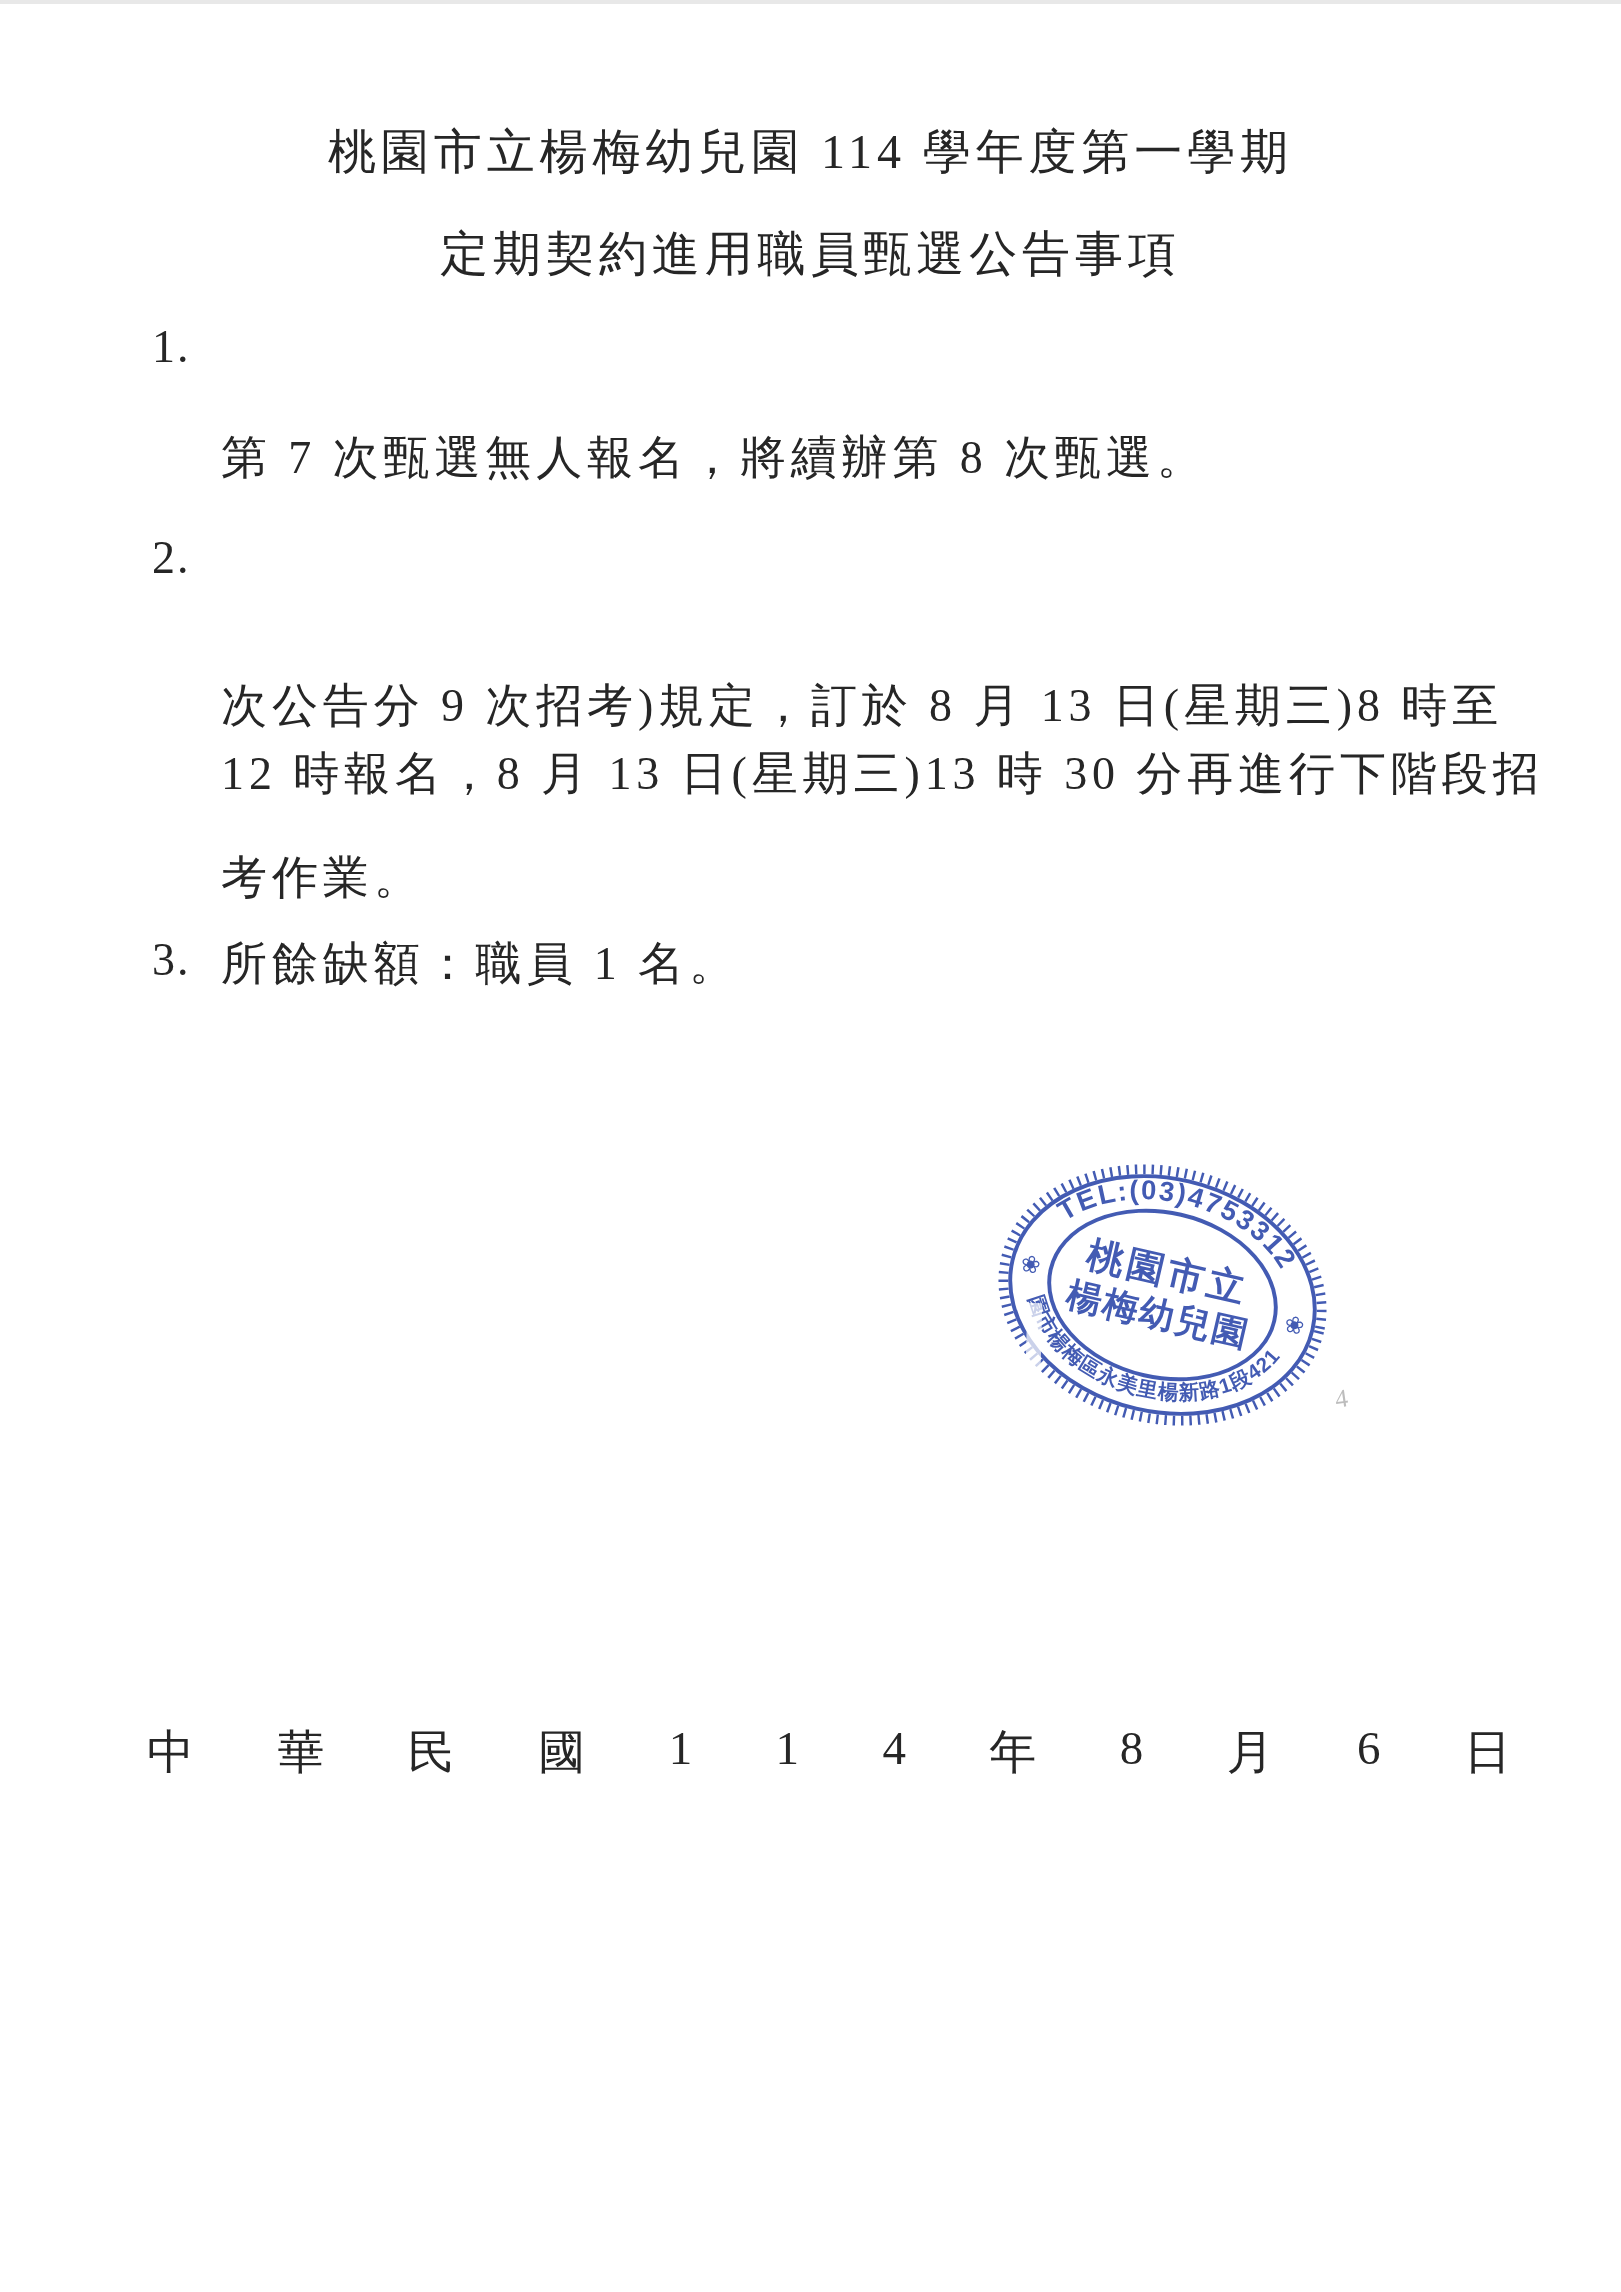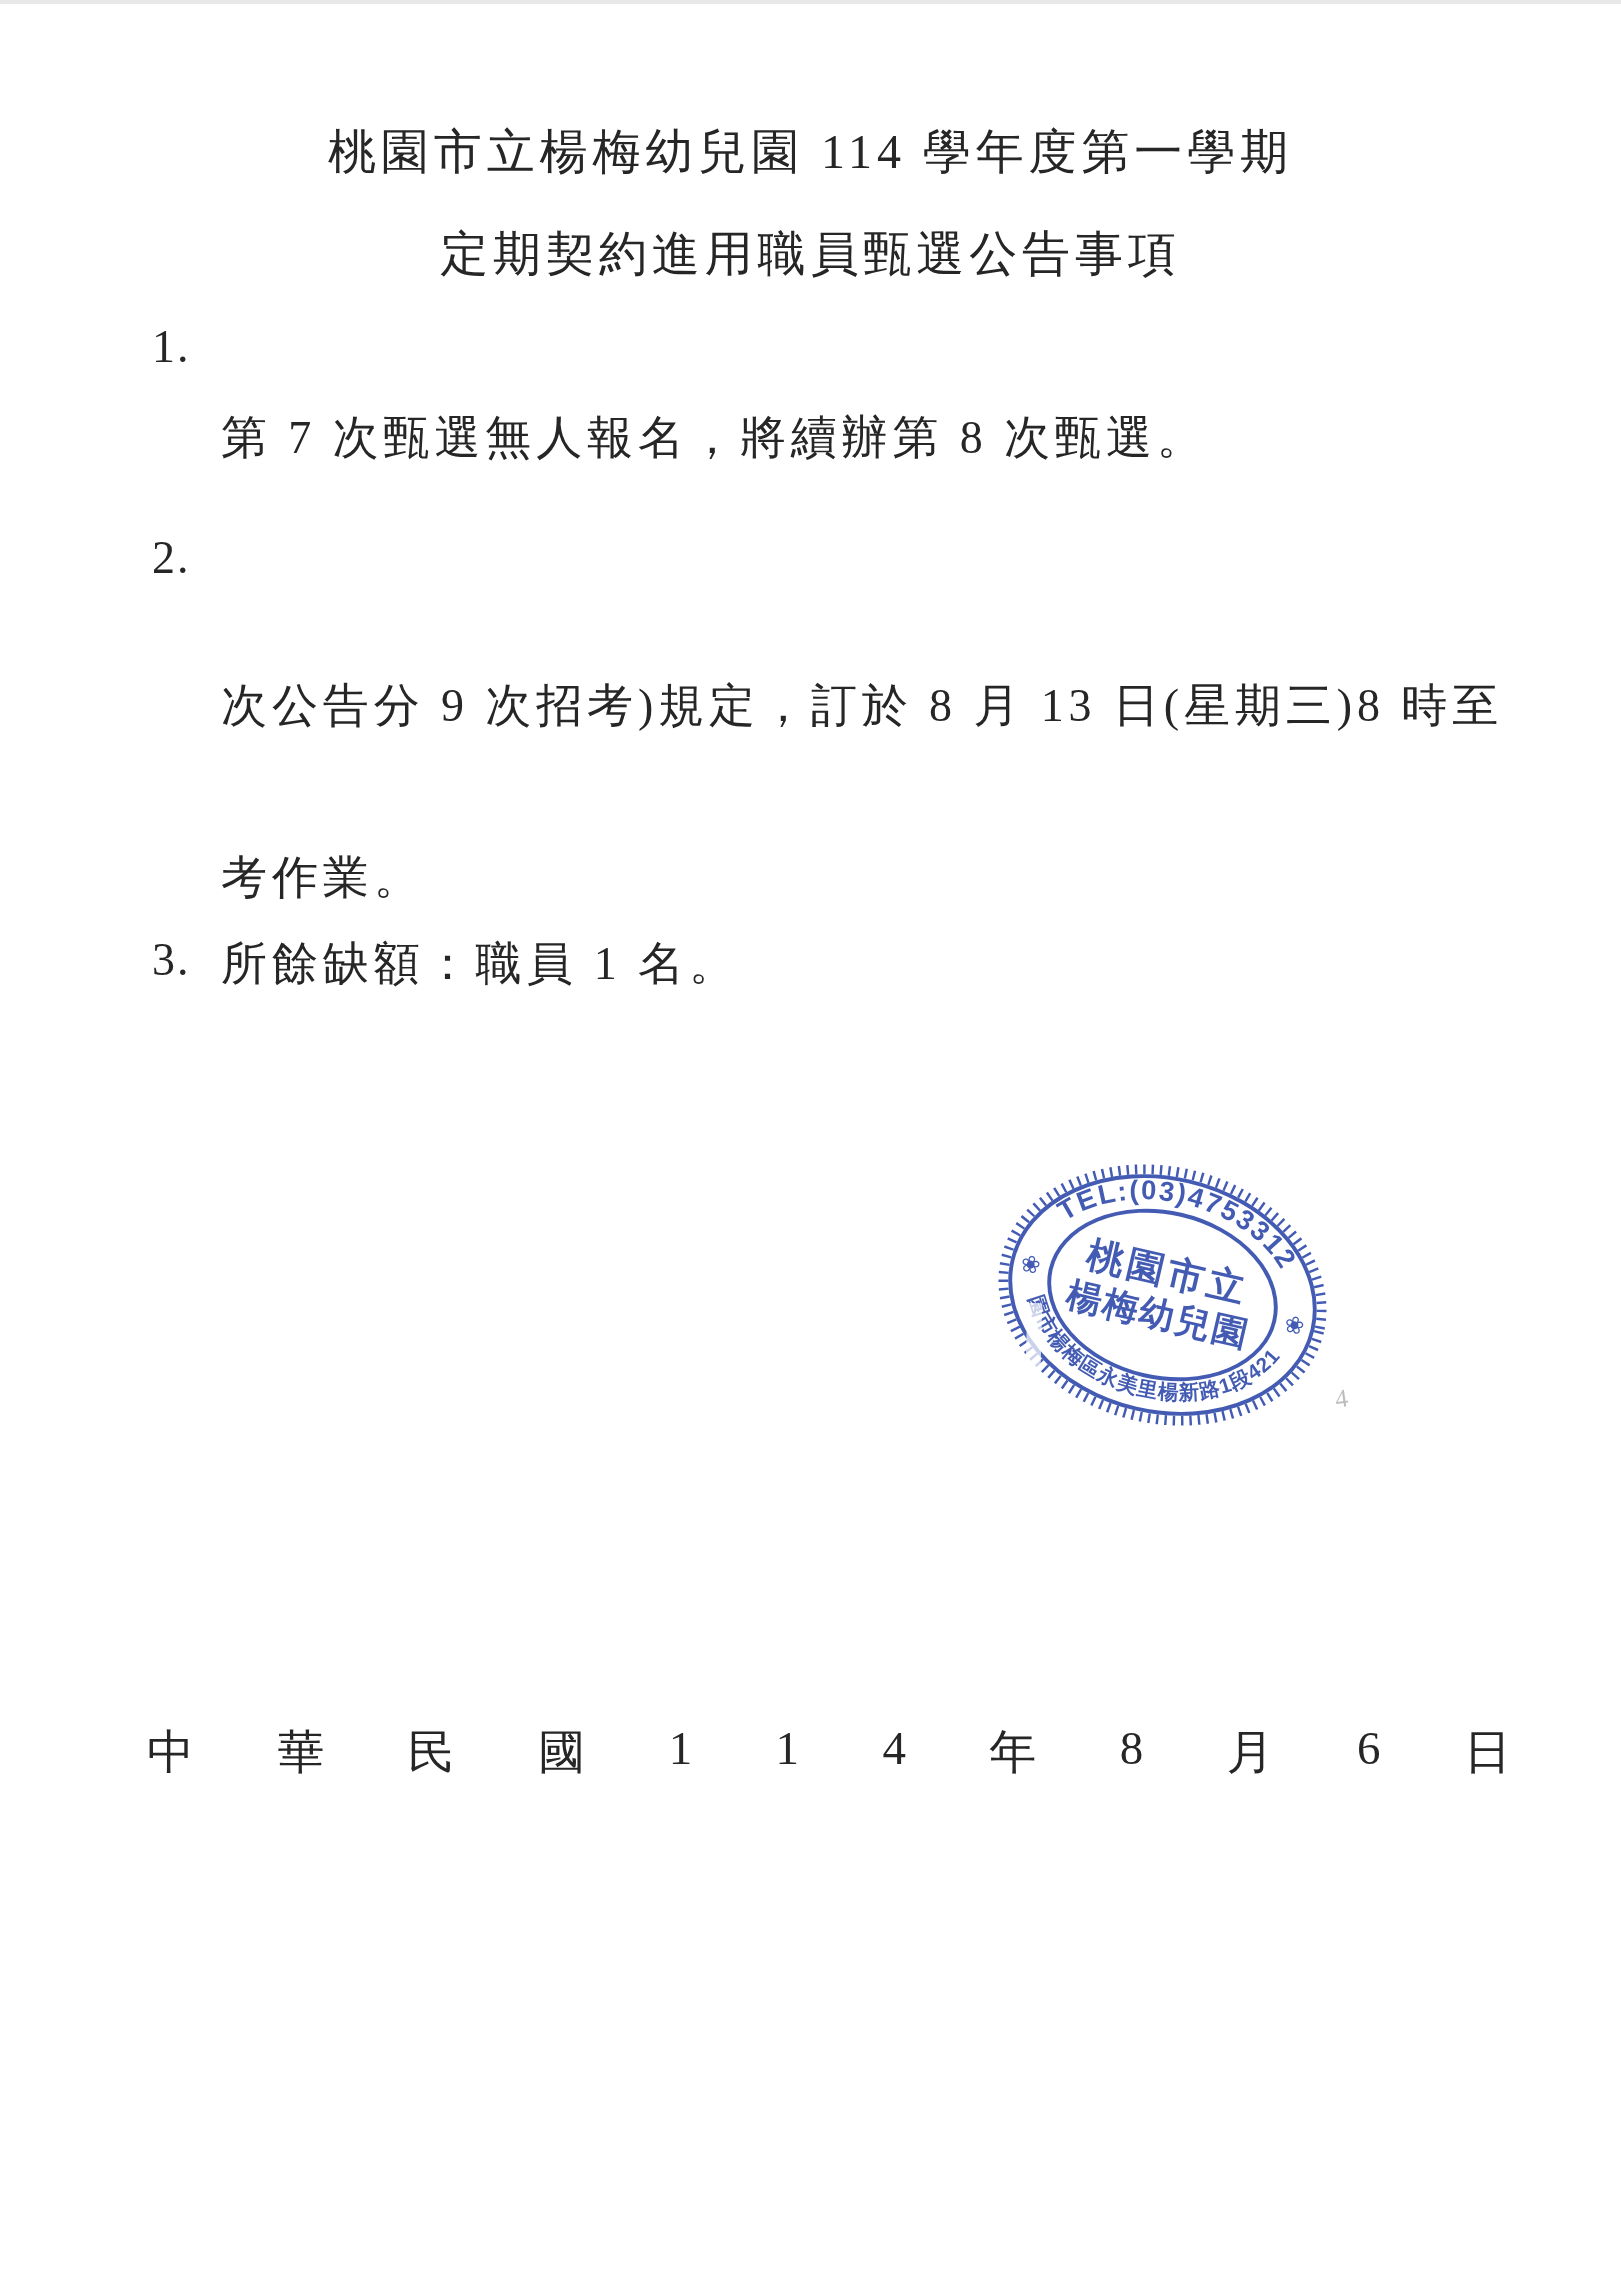--- a/index.html
+++ b/index.html
@@ -59,29 +59,32 @@
 <body>
 
 <div class="page">
 
   <div class="title" style="top:116px;">桃園市立楊梅幼兒園 114 學年度第一學期</div>
   <div class="title" style="top:218px;">定期契約進用職員甄選公告事項</div>
 
   <div class="bodyline" style="top:316px;">
     <span class="num">1.</span>
   </div>
-  <div class="bodyline" style="top:403px;">
+  <div class="bodyline" style="top:423px;">
     <span>第 7 次甄選無人報名，將續辦第 8 次甄選。</span>
   </div>
 
   <div class="bodyline" style="top:527px;">
     <span class="num">2.</span>
   </div>
   <div class="bodyline" style="top:671px;">
     <span>次公告分 9 次招考)規定，訂於 8 月 13 日(星期三)8 時至</span>
+  </div>
+  <div class="bodyline" style="top:739px;">
+    <span>12 時報名，8 月 13 日(星期三)13 時 30 分再進行下階段招</span>
   </div>
   <div class="bodyline" style="top:843px;">
     <span>考作業。</span>
   </div>
 
   <div class="bodyline" style="top:929px;">
     <span class="num">3.</span>
     <span>所餘缺額：職員 1 名。</span>
   </div>
 

